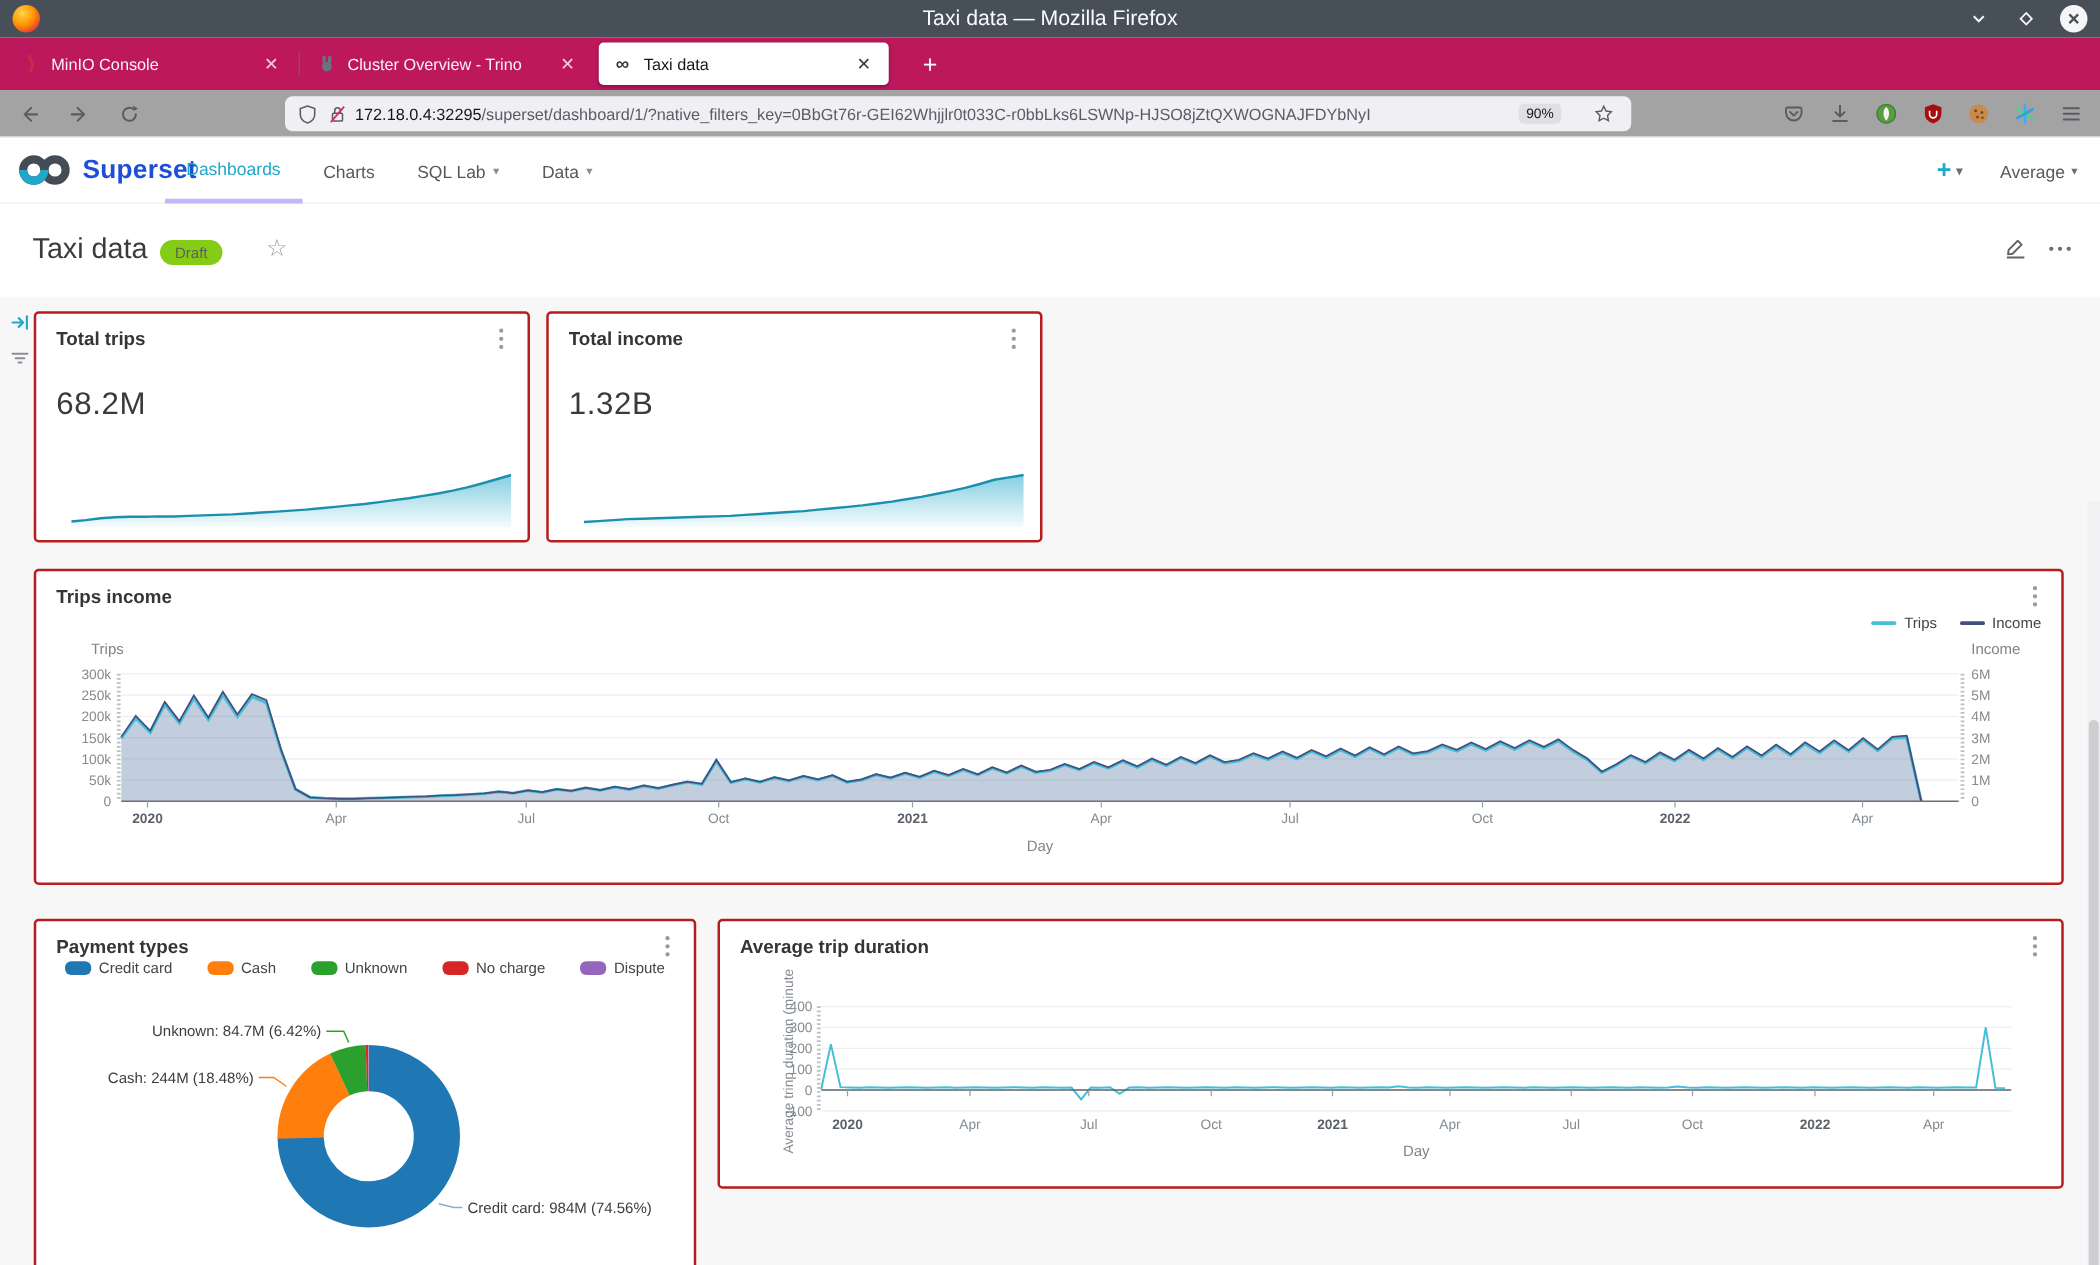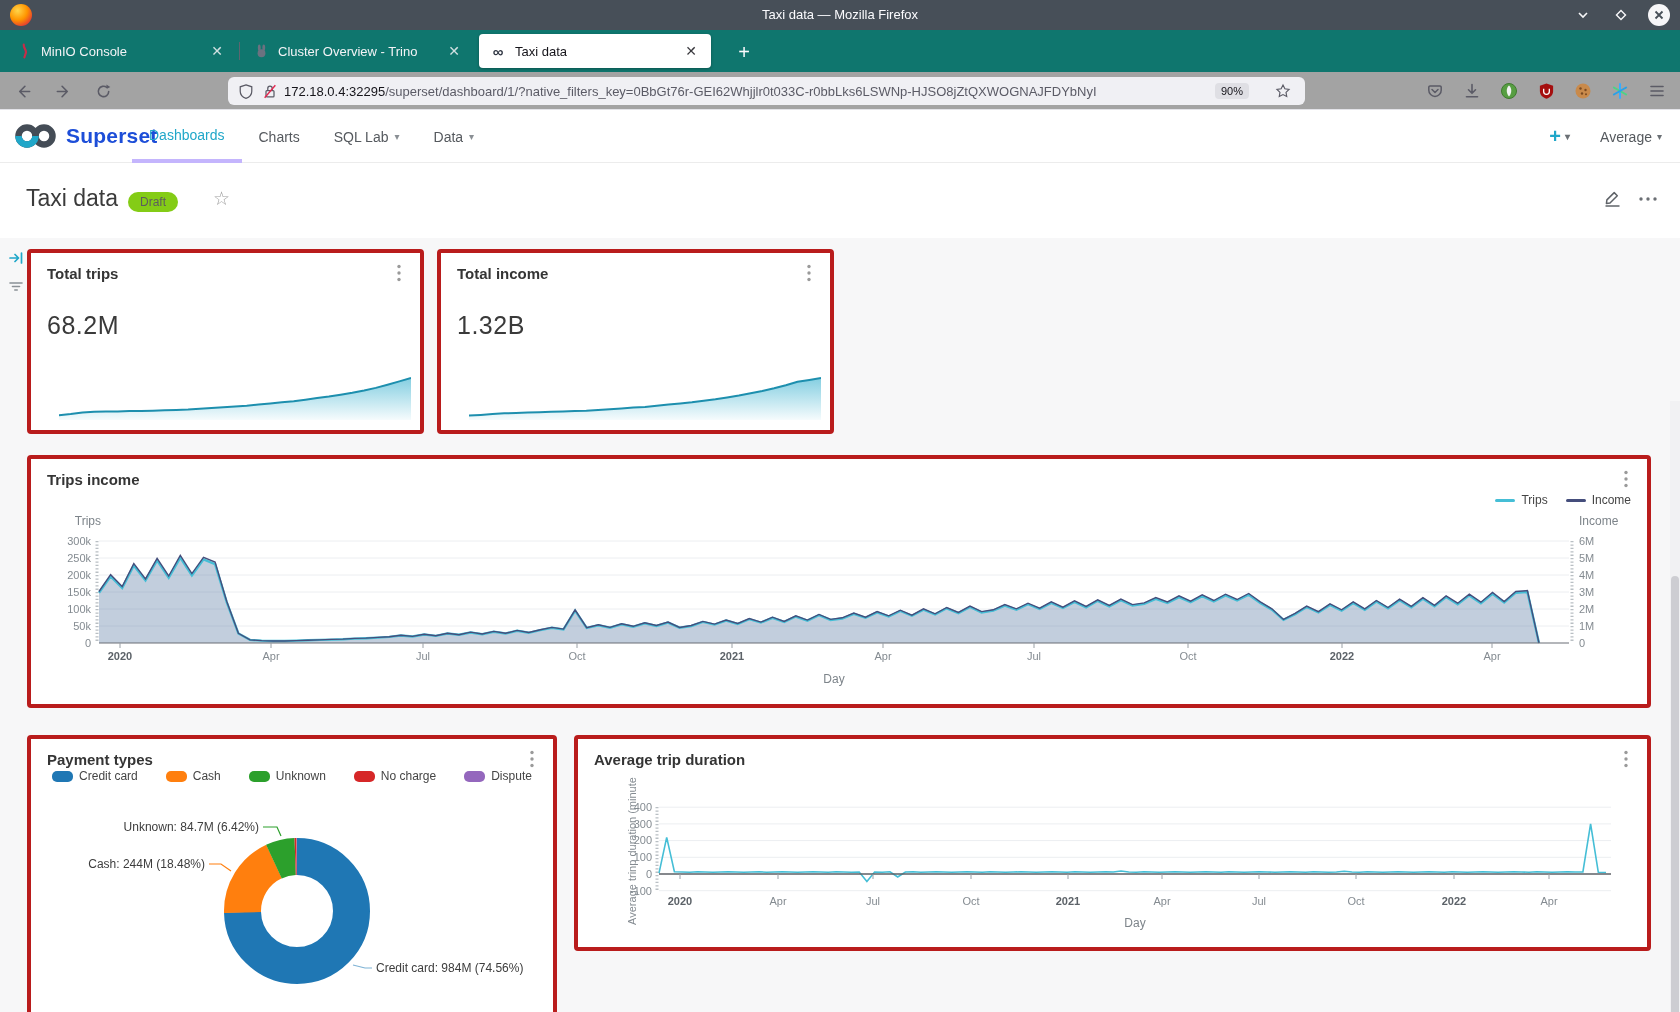--- a/index.html
+++ b/index.html
@@ -5,27 +5,27 @@
   * { margin:0; padding:0; box-sizing:border-box; }
   html,body { width:1680px; height:1012px; overflow:hidden; background:#f7f7f8;
               font-family:"Liberation Sans", sans-serif; }
   #app { position:relative; width:1680px; height:1012px; }
 
   
   .titlebar { position:absolute; left:0; top:0; width:1680px; height:30px; background:#474f58; }
   .fx-logo { position:absolute; left:10px; top:4px; width:22px; height:22px; border-radius:50%;
              background:radial-gradient(circle at 35% 30%, #ffd54a 0%, #ff9500 45%, #e8452c 75%, #c72c48 100%); }
   .win-title { position:absolute; left:0; right:0; top:0; height:30px; line-height:30px; text-align:center;
-               color:#fbfbfe; font-size:13px; }
+               color:#fbfbfe; font-size:17px; }
   .win-controls { position:absolute; right:10px; top:3px; display:flex; gap:16px; align-items:center; height:24px; }
   .wc { width:22px; height:22px; display:flex; align-items:center; justify-content:center; cursor:default; }
   .wc svg { display:block; }
   .wc-close { background:#f6f6f8; border-radius:50%; }
 
-  .tabbar { position:absolute; left:0; top:30px; width:1680px; height:42px; background:#0f766e; }
+  .tabbar { position:absolute; left:0; top:30px; width:1680px; height:42px; background:#be185d; }
   .tab { position:absolute; top:4px; height:34px; width:232px; border-radius:4px; display:flex;
          align-items:center; padding:0 10px; color:#f3f3f6; font-size:13px; }
   .tab.active { background:#ffffff; color:#15141a; box-shadow:0 1px 3px rgba(0,0,0,.3); }
   .tab .tab-icon { width:18px; height:18px; margin-right:8px; display:flex; align-items:center; justify-content:center; flex:0 0 18px; }
   .tab .tab-label { flex:1; overflow:hidden; white-space:nowrap; text-overflow:ellipsis; }
   .tab .tab-close { margin-left:8px; font-size:14px; line-height:14px; opacity:.85; padding:2px 4px; border-radius:3px; }
   .tab-sep { position:absolute; top:12px; width:1px; height:18px; background:#5d656f; }
   .newtab-btn { position:absolute; left:730px; top:8px; width:28px; height:28px; border-radius:4px;
                 color:#fbfbfe; font-size:20px; font-weight:300; display:flex; align-items:center; justify-content:center; }
   .inf { font-weight:700; font-size:15px; color:#2f3542; line-height:1; }
@@ -59,21 +59,21 @@
   
   .dash-header { position:absolute; left:0; top:163px; width:1680px; height:75px; background:#fff; }
   .dash-title { position:absolute; left:26px; top:22px; font-size:23px; color:#3b3b3b; font-weight:500; }
   .draft-pill { position:absolute; left:128px; top:29px; background:#84cc16; color:#5d5d5d; font-size:12px;
                 padding:3px 12px; border-radius:11px; }
   .fav-star { position:absolute; left:213px; top:24px; font-size:19px; color:#9e9e9e; }
   .hdr-actions { position:absolute; right:22px; top:26px; display:flex; gap:16px; align-items:center; }
 
   
   .dash-body { position:absolute; left:0; top:238px; width:1680px; height:774px; background:#f7f7f8; overflow:hidden; }
-  .card { position:absolute; background:#fff; border:4px solid #b91c1c; border-radius:4px;text-align:right; }
+  .card { position:absolute; background:#fff; border:2px solid #b91c1c; border-radius:4px;text-align:right; }
   .card-title { position:absolute; left:16px; top:12px; font-size:15px; font-weight:700; color:#353535; }
   .kebab { position:absolute; right:12px; top:10px; width:18px; height:20px; display:flex; align-items:center; justify-content:center; }
   .big-number { position:absolute; left:16px; top:58px; font-size:25px; color:#3a3a3a; font-weight:500; letter-spacing:.5px; }
   .spark { position:absolute; left:28px; bottom:10px; width:352px; height:46px; }
   .chart-svg { position:absolute; left:0; top:0; }
   .chart-svg text { font-family:"Liberation Sans", sans-serif; }
   text.tick { font-size:11px; fill:#848b91; }
   text.tick.yr { font-weight:700; fill:#5c6268; }
   text.axis-title { font-size:12px; fill:#7d848a; }
   .ti-legend { position:absolute; right:16px; top:34px; display:flex; gap:18px; align-items:center; }

